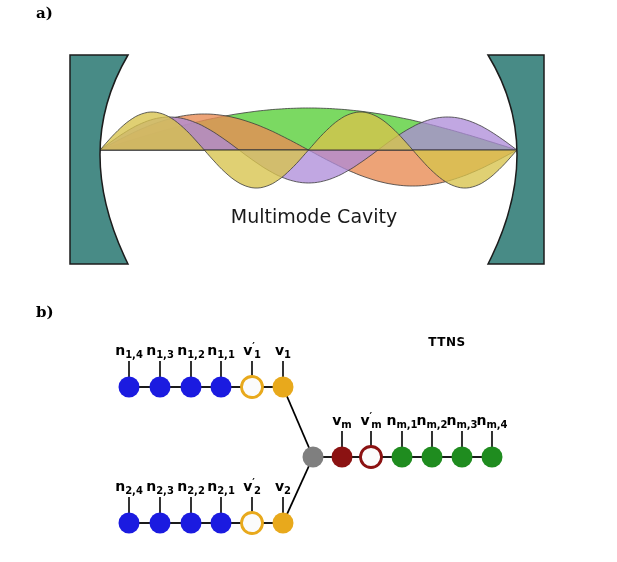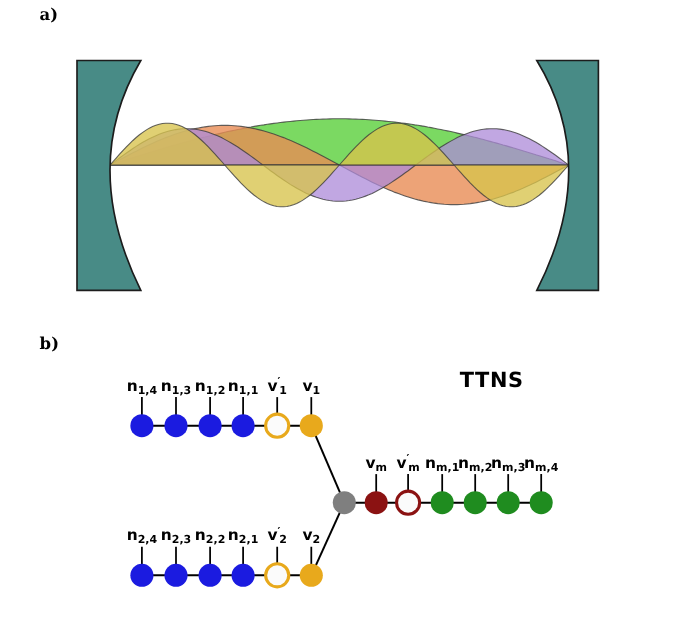--- a/index.html
+++ b/index.html
@@ -13,21 +13,21 @@
     font-size:15px;font-weight:600;color:#000;
   }
   #label-a{left:36px;top:4px;}
   #label-b{left:36px;top:303px;}
   #cavity-caption{
     position:absolute;left:314px;top:205px;transform:translateX(-50%);
     font-size:19px;color:#1a1a1a;white-space:nowrap;
   }
   #ttns-title{
     position:absolute;left:447px;top:335px;transform:translateX(-50%);
-    font-size:19px;font-weight:800;letter-spacing:.5px;color:#000;white-space:nowrap;
+    font-size:12px;font-weight:800;letter-spacing:.5px;color:#000;white-space:nowrap;
   }
 </style>
 </head>
 <body>
 
 <div id="stage">
 
   <svg id="scene" width="617" height="562" viewBox="0 0 617 562">
     <g id="modes">
         <path d="M 100 150 L 103.0 149.1 L 106.0 148.1 L 108.9 147.2 L 111.9 146.2 L 114.9 145.3 L 117.9 144.4 L 120.8 143.4 L 123.8 142.5 L 126.8 141.6 L 129.8 140.7 L 132.8 139.7 L 135.7 138.8 L 138.7 137.9 L 141.7 137.0 L 144.7 136.1 L 147.7 135.2 L 150.6 134.4 L 153.6 133.5 L 156.6 132.6 L 159.6 131.8 L 162.6 130.9 L 165.5 130.1 L 168.5 129.3 L 171.5 128.5 L 174.5 127.7 L 177.4 126.9 L 180.4 126.1 L 183.4 125.3 L 186.4 124.6 L 189.4 123.8 L 192.3 123.1 L 195.3 122.4 L 198.3 121.7 L 201.3 121.0 L 204.3 120.3 L 207.2 119.6 L 210.2 119.0 L 213.2 118.4 L 216.2 117.8 L 219.1 117.2 L 222.1 116.6 L 225.1 116.0 L 228.1 115.5 L 231.1 114.9 L 234.0 114.4 L 237.0 113.9 L 240.0 113.5 L 243.0 113.0 L 245.9 112.6 L 248.9 112.2 L 251.9 111.8 L 254.9 111.4 L 257.9 111.0 L 260.8 110.7 L 263.8 110.4 L 266.8 110.1 L 269.8 109.8 L 272.8 109.5 L 275.7 109.3 L 278.7 109.1 L 281.7 108.9 L 284.7 108.7 L 287.6 108.5 L 290.6 108.4 L 293.6 108.3 L 296.6 108.2 L 299.6 108.1 L 302.5 108.0 L 305.5 108.0 L 308.5 108.0 L 311.5 108.0 L 314.5 108.0 L 317.4 108.1 L 320.4 108.2 L 323.4 108.3 L 326.4 108.4 L 329.4 108.5 L 332.3 108.7 L 335.3 108.9 L 338.3 109.1 L 341.3 109.3 L 344.2 109.5 L 347.2 109.8 L 350.2 110.1 L 353.2 110.4 L 356.2 110.7 L 359.1 111.0 L 362.1 111.4 L 365.1 111.8 L 368.1 112.2 L 371.1 112.6 L 374.0 113.0 L 377.0 113.5 L 380.0 113.9 L 383.0 114.4 L 385.9 114.9 L 388.9 115.5 L 391.9 116.0 L 394.9 116.6 L 397.9 117.2 L 400.8 117.8 L 403.8 118.4 L 406.8 119.0 L 409.8 119.6 L 412.8 120.3 L 415.7 121.0 L 418.7 121.7 L 421.7 122.4 L 424.7 123.1 L 427.6 123.8 L 430.6 124.6 L 433.6 125.3 L 436.6 126.1 L 439.6 126.9 L 442.5 127.7 L 445.5 128.5 L 448.5 129.3 L 451.5 130.1 L 454.4 130.9 L 457.4 131.8 L 460.4 132.6 L 463.4 133.5 L 466.4 134.4 L 469.3 135.2 L 472.3 136.1 L 475.3 137.0 L 478.3 137.9 L 481.3 138.8 L 484.2 139.7 L 487.2 140.7 L 490.2 141.6 L 493.2 142.5 L 496.1 143.4 L 499.1 144.4 L 502.1 145.3 L 505.1 146.2 L 508.1 147.2 L 511.0 148.1 L 514.0 149.1 L 517.0 150.0 Z" fill="rgba(100,210,70,0.85)" stroke="rgba(60,60,60,0.8)" stroke-width="1"></path>
@@ -117,17 +117,18 @@
           <text x="402" y="425" text-anchor="middle" font-size="14" font-weight="700" fill="#000"><tspan>n</tspan><tspan dy="3" font-size="10">m,1</tspan></text>
           <text x="432" y="425" text-anchor="middle" font-size="14" font-weight="700" fill="#000"><tspan>n</tspan><tspan dy="3" font-size="10">m,2</tspan></text>
           <text x="462" y="425" text-anchor="middle" font-size="14" font-weight="700" fill="#000"><tspan>n</tspan><tspan dy="3" font-size="10">m,3</tspan></text>
           <text x="492" y="425" text-anchor="middle" font-size="14" font-weight="700" fill="#000"><tspan>n</tspan><tspan dy="3" font-size="10">m,4</tspan></text>
         </g>
       </g>
   </svg>
 
   <div id="label-a" class="panel-label">a)</div>
 
+  <div id="cavity-caption">Multimode Cavity</div>
 
   <div id="label-b" class="panel-label">b)</div>
 
   <div id="ttns-title">TTNS</div>
 </div>
 
 </body></html>

